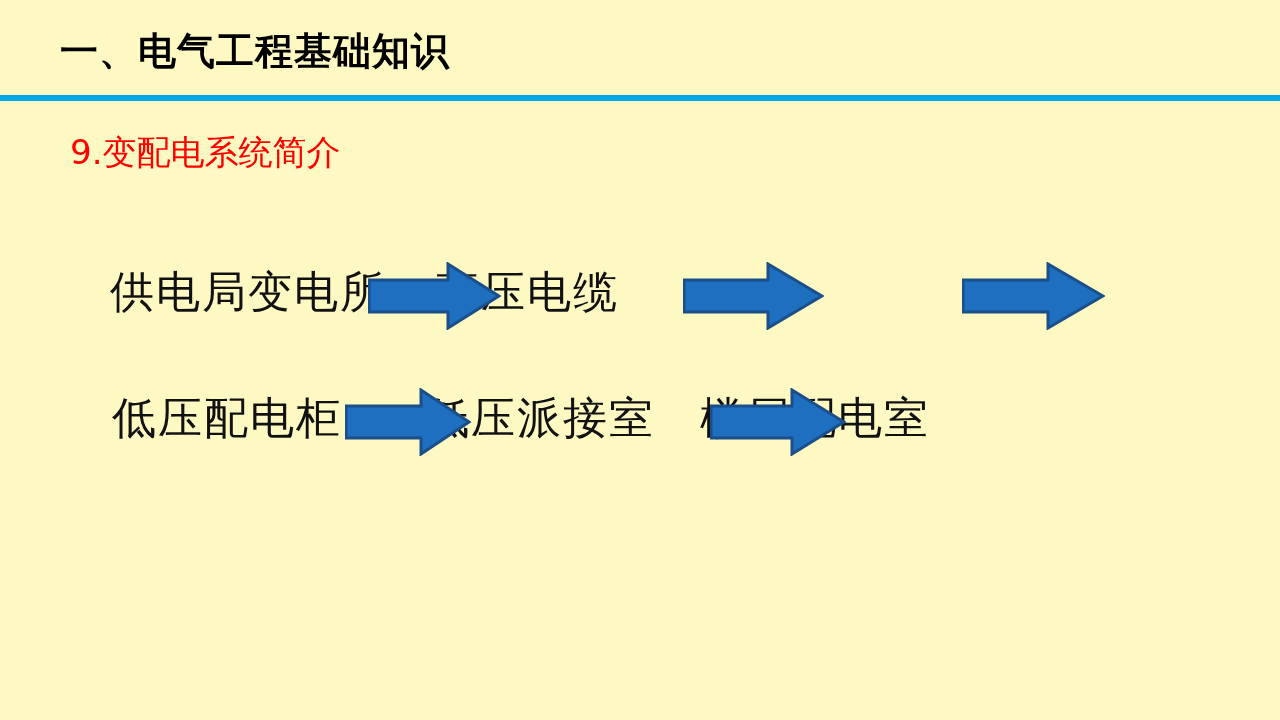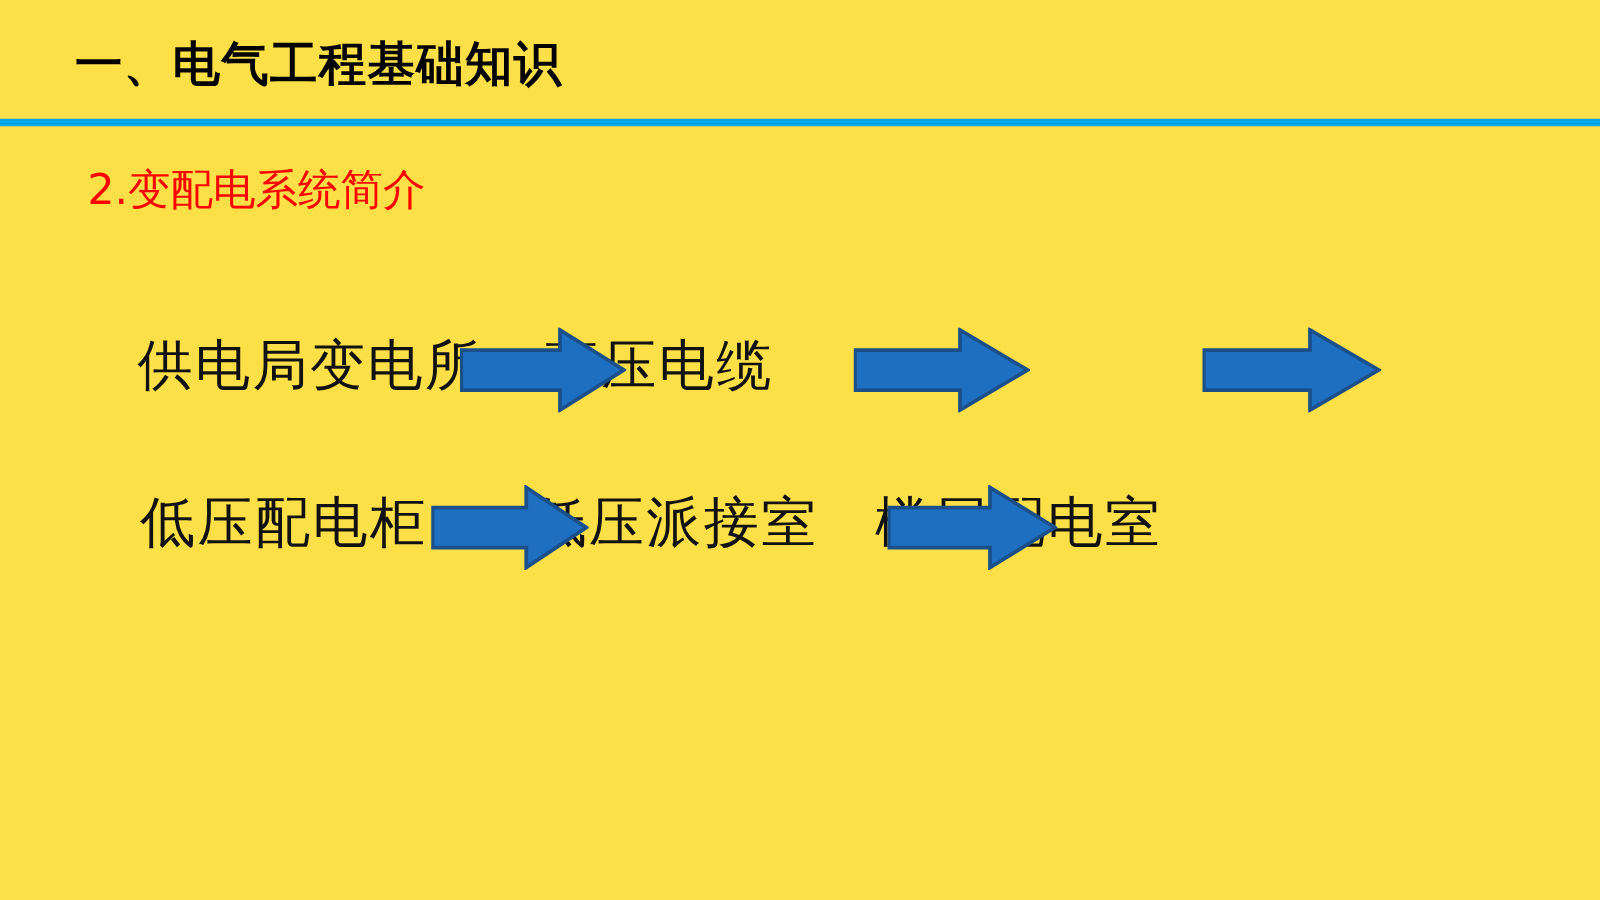--- a/index.html
+++ b/index.html
@@ -13,21 +13,21 @@
     overflow: hidden;
     font-family: "Liberation Serif", "DejaVu Serif", serif;
     position: relative;
   }
 
   .slide {
     position: absolute;
     inset: 0;
     width: 1280px;
     height: 720px;
-    background: #fde047;
+    background: #fef9c3;
   }
 
   
   .slide-title {
     position: absolute;
     left: 60px;
     top: 28px;
     font-family: "DejaVu Sans", "Liberation Sans", sans-serif;
     font-weight: bold;
     font-size: 38px;
@@ -88,21 +88,21 @@
 </style>
 </head>
 <body>
 
 <div class="slide">
 
   <div class="slide-title">一、电气工程基础知识</div>
 
   <div class="title-rule"></div>
 
-  <div class="section-subtitle">2.变配电系统简介</div>
+  <div class="section-subtitle">9.变配电系统简介</div>
 
   <div class="flow-row row-1">
       <div class="flow-label" style="left: 110px;">供电局变电所</div>
       <div class="flow-label" style="left: 435px;">高压电缆</div>
       <span class="flow-arrow" style="left: 368px; top: 0px;">
         <svg width="133" height="68" viewBox="0 0 133 68">
           <polygon points="1,18 80,18 80,2 131,34 80,66 80,50 1,50" fill="#1F6FC0" stroke="#1B4F8A" stroke-width="3" stroke-linejoin="miter"></polygon>
         </svg>
       </span>
       <span class="flow-arrow" style="left: 683px; top: 0px;">

